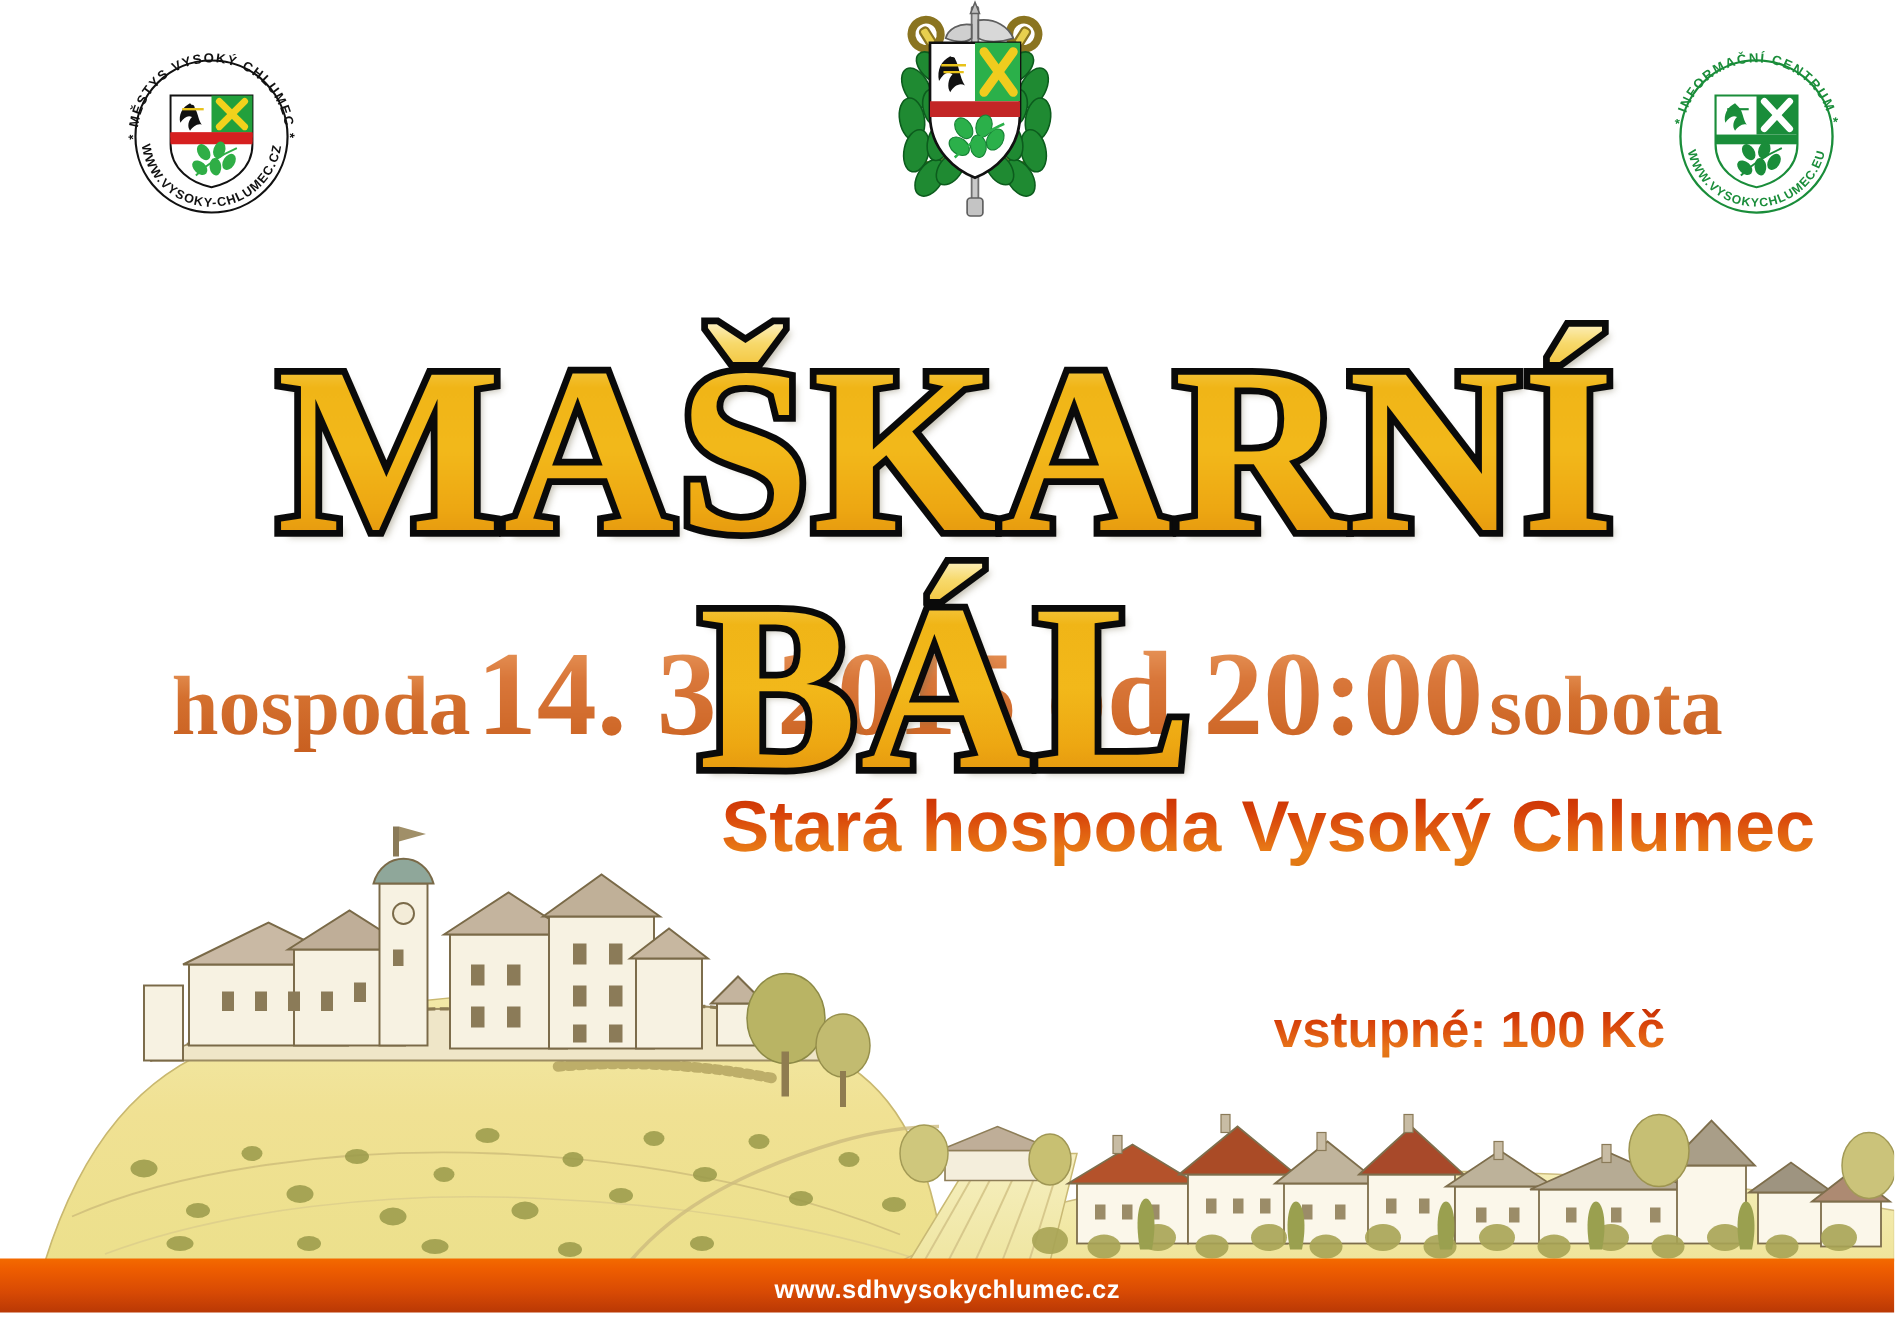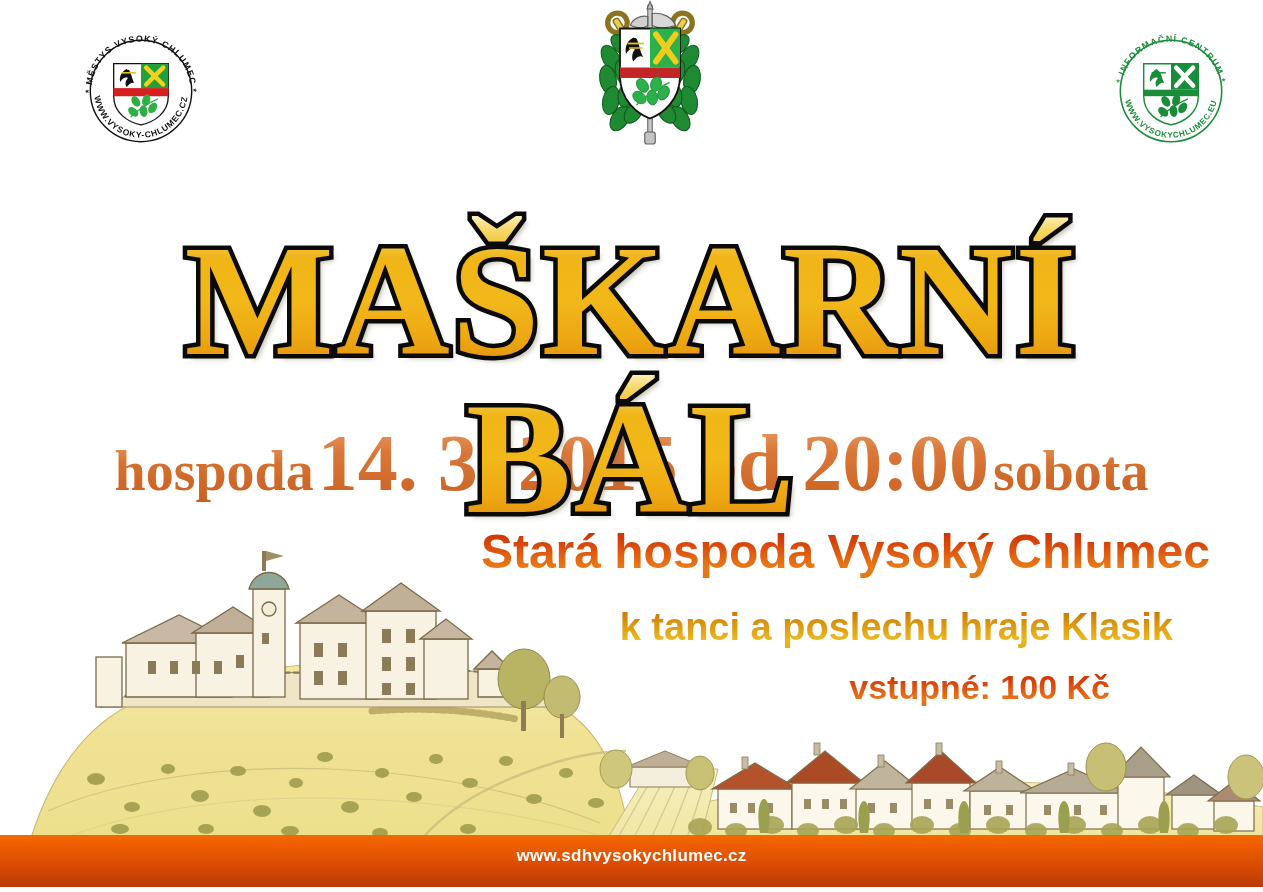--- a/index.html
+++ b/index.html
@@ -95,21 +95,21 @@
     right:153px;top:668px;text-align:right;
     font-family:"Liberation Sans", sans-serif;font-weight:bold;
     font-size:34px;
     background:linear-gradient(to bottom,#c02800 0%,#d8430a 36%,#e8761a 80%,#df7312 100%);
     -webkit-background-clip:text;background-clip:text;color:transparent;
     -webkit-text-fill-color:transparent;
   }
 
   
   #footer{
-    position:absolute;left:0;bottom:5px;width:1263px;height:52px;
+    position:absolute;left:0;bottom:17px;width:1263px;height:36px;
     background:linear-gradient(to bottom,#f36a00 0%,#ef5e00 18%,#d84a04 62%,#b93805 100%);
   }
   #footer-text{
     position:absolute;left:0;right:0;top:11px;text-align:center;
     color:#ffffff;font-family:"Liberation Sans", sans-serif;
     font-weight:bold;font-size:17px;letter-spacing:.3px;
   }
 
   
   #illustration{
@@ -501,21 +501,20 @@
       <span class="title-text title-fill">MAŠKARNÍ BÁL</span>
     </span>
   </div>
 
   <div class="line" id="date-line">
     <span class="date-sm">hospoda</span><span>&nbsp;</span><span class="date-lg">14. 3. 2015 od 20:00</span><span>&nbsp;</span><span class="date-sm">sobota</span>
   </div>
 
   <div class="line" id="venue">Stará hospoda Vysoký Chlumec</div>
 
-  <div class="line" id="band">k tanci a poslechu hraje Klasik</div>
 
   <div class="line" id="price">vstupné: 100 Kč</div>
 
   <div id="footer">
     <div id="footer-text">www.sdhvysokychlumec.cz</div>
   </div>
 
 </div>
 
 </body></html>

